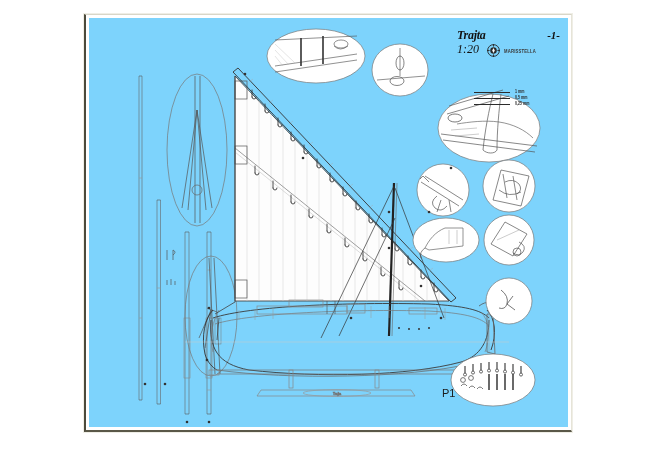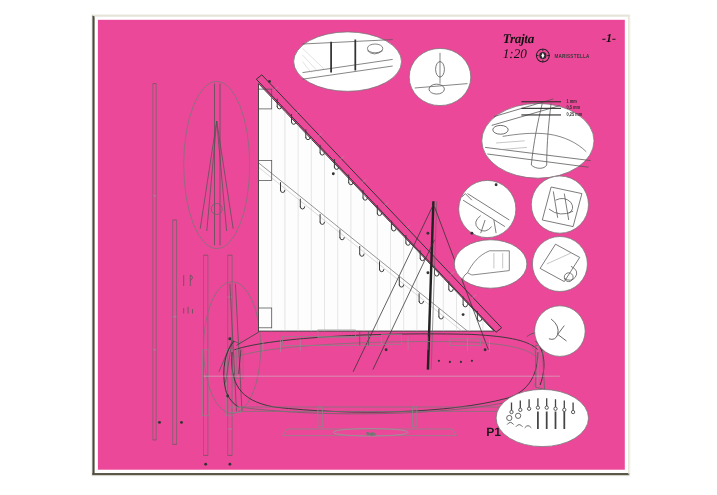--- a/index.html
+++ b/index.html
@@ -23,21 +23,21 @@
     background: #ffffff;
     border-left: 2px solid #4c4a3c;
     border-top: 1px solid #d8d6c8;
     border-right: 1px solid #e6e4d8;
     border-bottom: 2px solid #5a5848;
     box-shadow: 0 0 0 1px #efeee6;
   }
   #sheet-inner {
     position: absolute;
     left: 3px; top: 3px; right: 3px; bottom: 3px;
-    background: #ec4899;
+    background: #7dd3fc;
     overflow: hidden;
   }
   .svg-layer { position: absolute; left: 0; top: 0; }
 
   
   #titleblock {
     position: absolute;
     left: 368px; top: 10px;
     width: 105px; height: 52px;
   }
@@ -78,21 +78,21 @@
   .lg-line.thin { border-top-width: 1px; }
   .lg-txt {
     position: absolute; left: 41px; top: -1px;
     font-size: 3.6px; font-weight: bold; color: #2b2b2b;
     transform: scaleY(1.4); transform-origin: left top;
     white-space: nowrap;
   }
   
   #p1 {
     position: absolute; left: 353px; top: 369px;
-    font-size: 11px; font-weight: bold; color: #1a1a1a;
+    font-size: 11px; font-weight: normal; color: #1a1a1a;
     font-family: "Liberation Sans", sans-serif;
     text-align: right;
   }
 </style>
 </head>
 <body>
 
 <div id="root">
 
   <div id="sheet">

